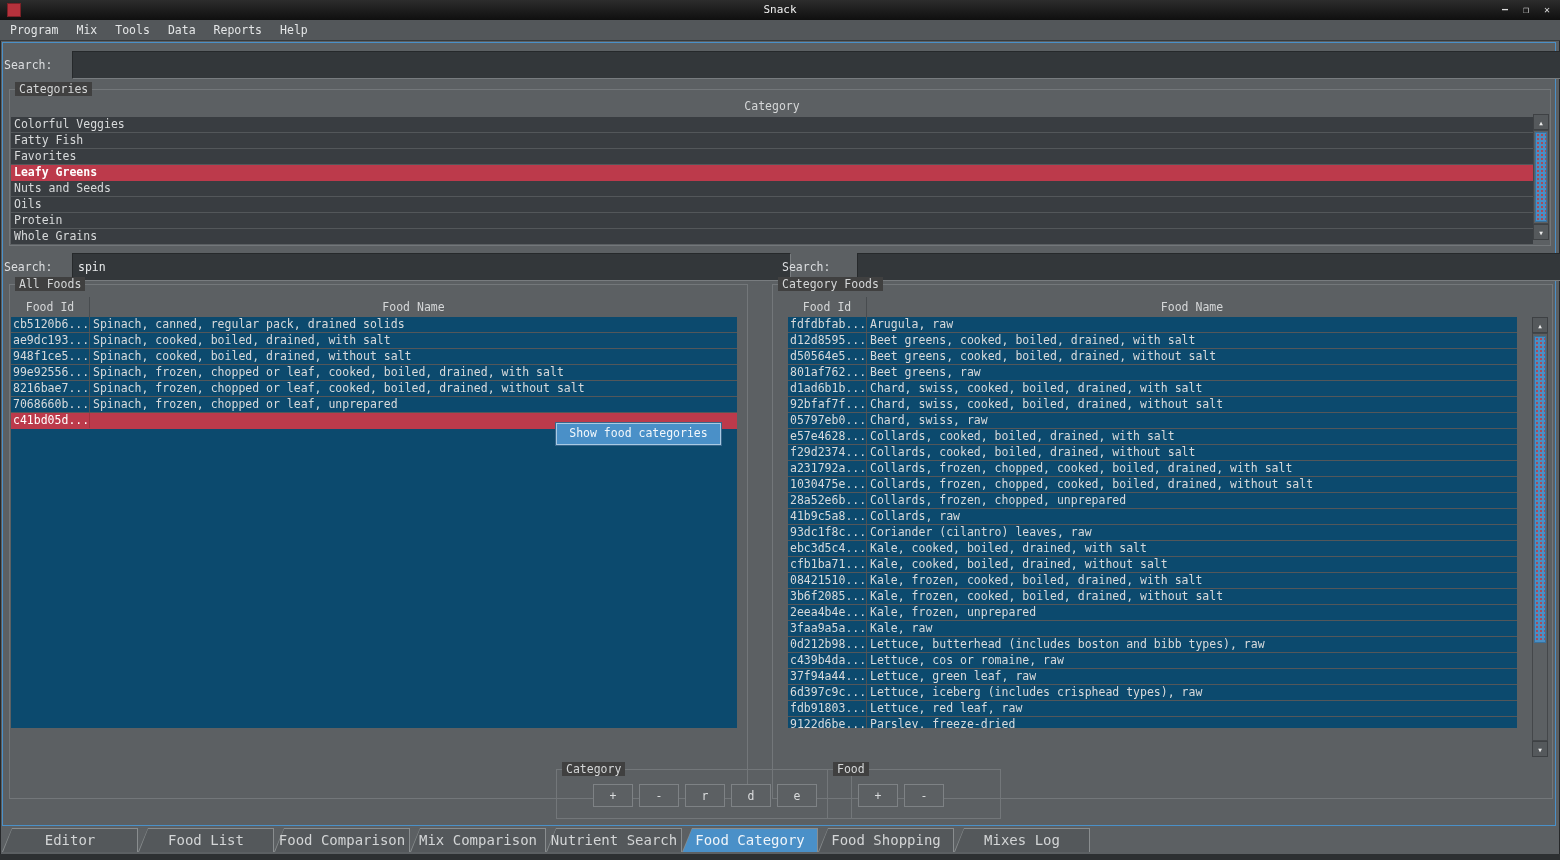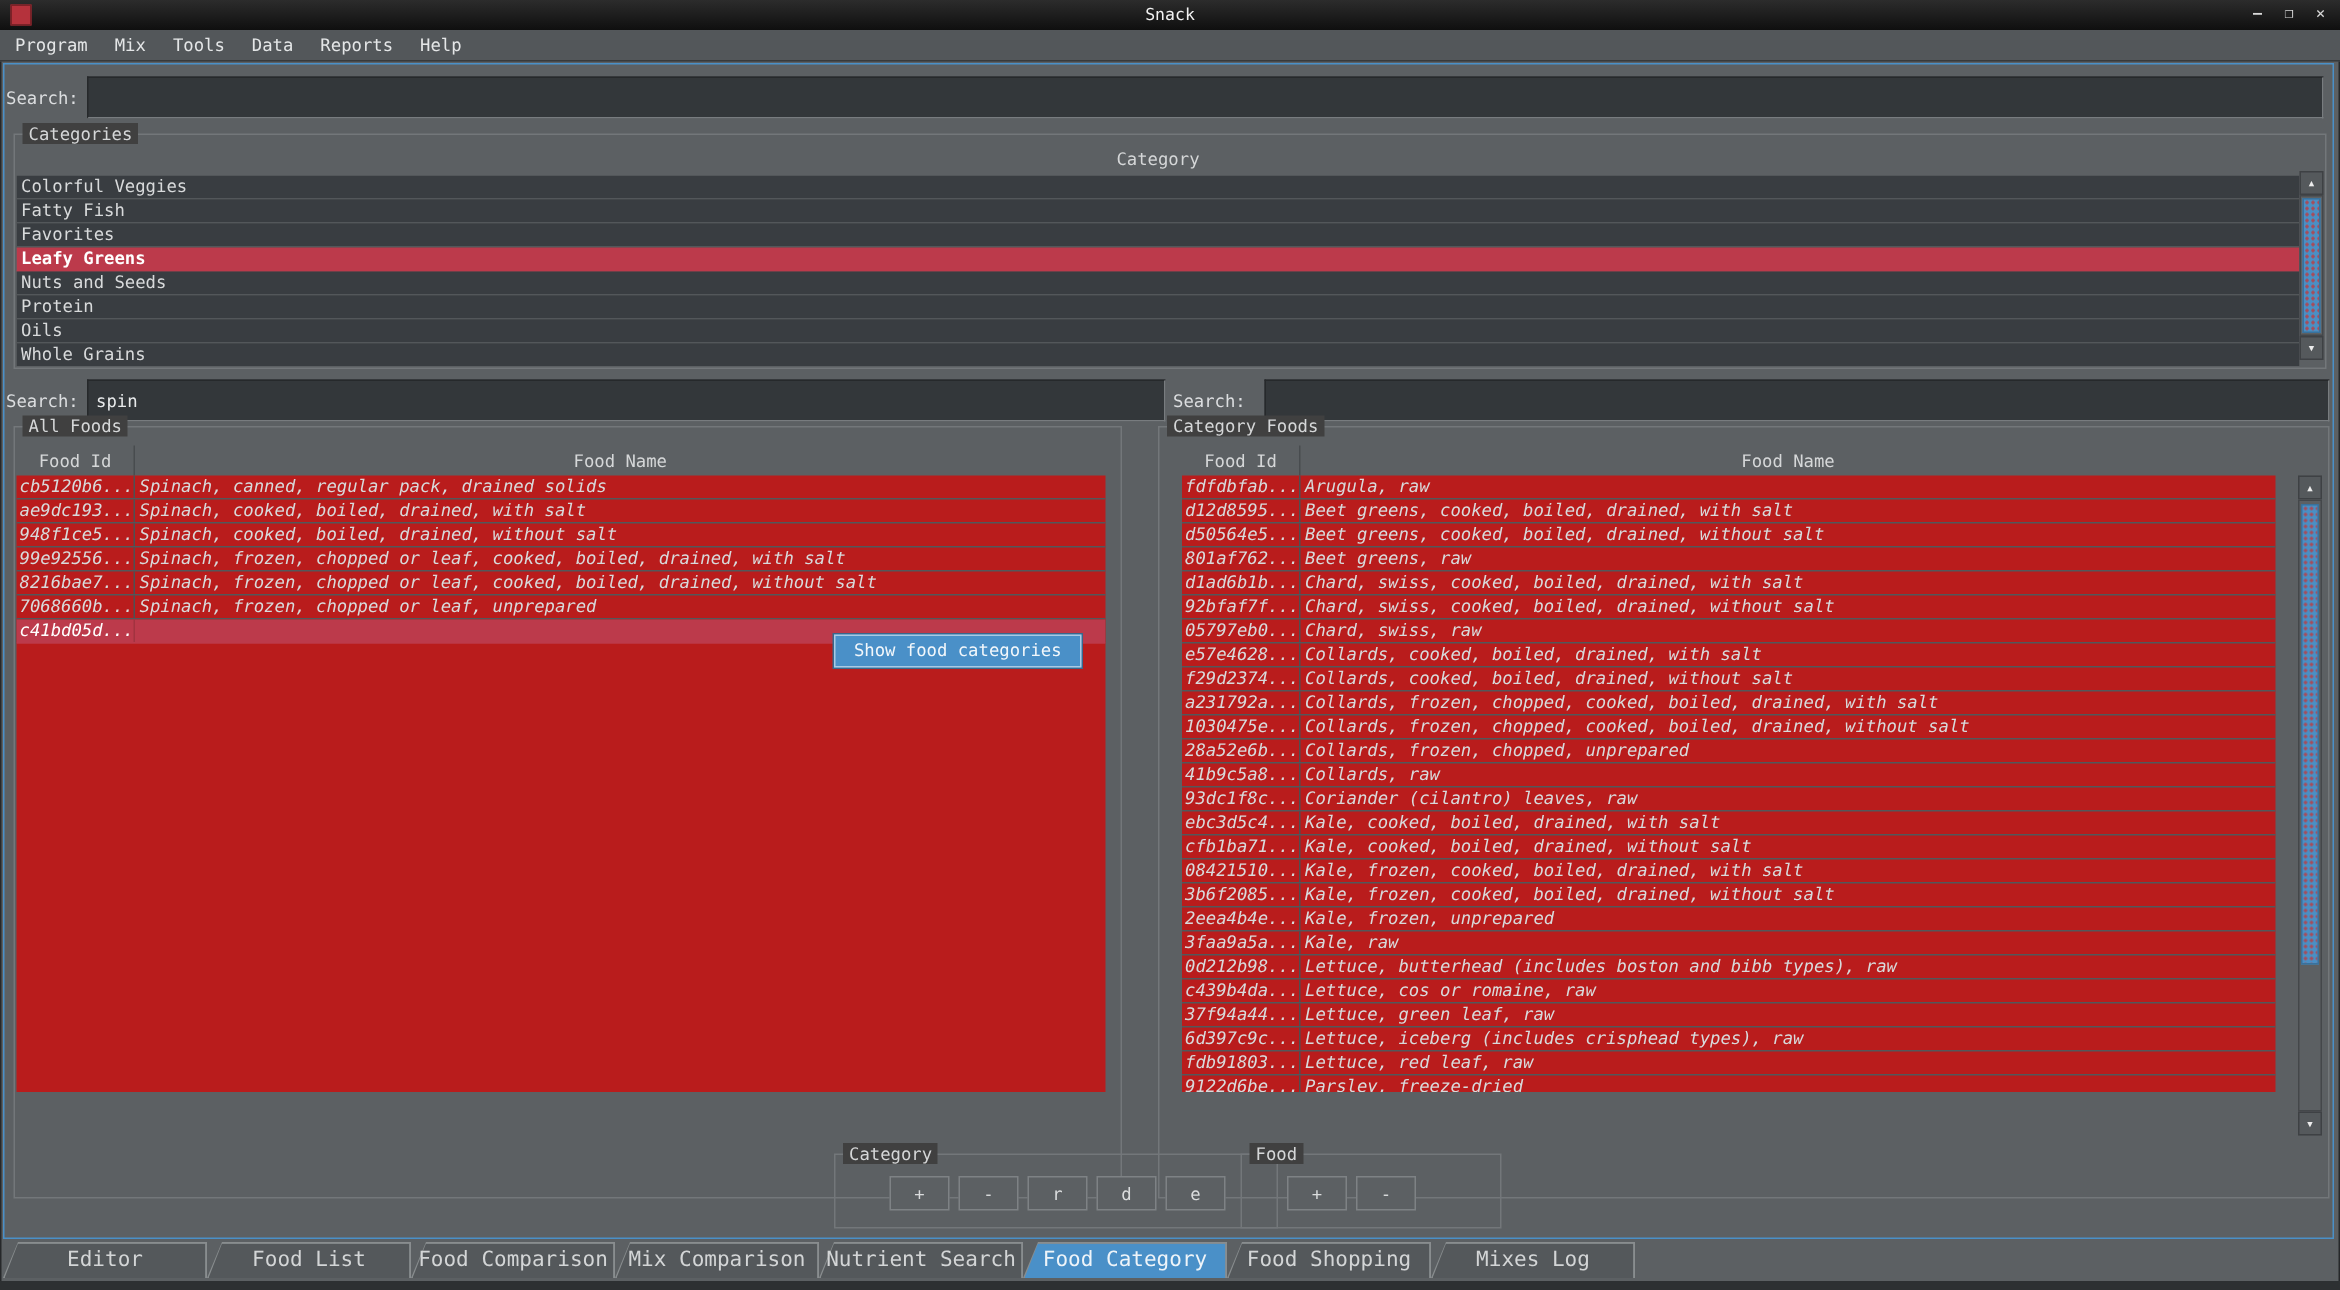--- a/index.html
+++ b/index.html
@@ -19,21 +19,21 @@
   .win-btn{width:12px;text-align:center;cursor:default;line-height:20px;}
 
   
   .menubar{position:absolute;top:20px;left:0;right:0;height:21px;background:#53575a;border-bottom:1px solid #36393b;display:flex;align-items:center;padding-left:1px;box-sizing:border-box;}
   .menu-item{padding:2px 9px;color:#e4e6e7;}
 
   
   .content{position:absolute;left:2px;top:42px;width:1554px;height:784px;border:1px solid #4a90c8;box-sizing:border-box;background:#5c6063;}
 
   .lbl{position:absolute;color:#dcdee0;white-space:pre;}
-  .input{position:absolute;background:#33373a;border:1px solid;border-color:#26292b #787c7f #787c7f #26292b;box-sizing:border-box;color:#e8eaeb;font:inherit;padding:0 5px;outline:none;}
+  .input{position:absolute;background:#33373a;border:1px solid;border-color:#26292b #787c7f #787c7f #26292b;box-sizing:border-box;color:#e8eaeb;font:inherit;padding:0 5px;outline:none;margin-left:14px;}
 
   
   .groupbox{position:absolute;border:1px solid #73777a;box-sizing:border-box;}
   .glabel{position:absolute;top:-8px;left:5px;background:#404040;padding:0 4px;color:#d5d7d8;white-space:pre;}
 
   
   #gb-categories{left:6px;top:46px;width:1542px;height:157px;}
   .cat-header{position:absolute;left:1px;right:17px;top:9px;height:18px;text-align:center;color:#d5d7d8;}
   .cat-rows{position:absolute;left:1px;right:17px;top:27px;bottom:1px;overflow:hidden;}
   .crow{height:16px;line-height:15px;background:#393d41;border-bottom:1px solid #53575a;padding-left:3px;box-sizing:border-box;color:#d8dadb;cursor:default;}
@@ -62,21 +62,21 @@
   #search-left{left:55px;top:210px;width:719px;height:28px;}
   #lbl-search-right{left:779px;top:217px;}
   #search-right{left:840px;top:210px;width:710px;height:28px;}
 
   
   #gb-allfoods{left:6px;top:241px;width:739px;height:515px;}
   #gb-catfoods{left:769px;top:241px;width:781px;height:515px;}
   .ft-header{position:absolute;top:12px;height:20px;display:flex;color:#d5d7d8;align-items:center;}
   .ft-header .hid{width:79px;text-align:center;line-height:20px;border-right:1px solid #484c4f;box-sizing:border-box;}
   .ft-header .hname{flex:1;text-align:center;line-height:20px;}
-  .ft-body{position:absolute;top:32px;height:411px;background:#b91c1c;overflow:hidden;font-style:italic;}
+  .ft-body{position:absolute;top:32px;height:411px;background:#0c4a6e;overflow:hidden;}
   #gb-allfoods .ft-header{left:1px;width:726px;}
   #gb-allfoods .ft-body{left:1px;width:726px;}
   #gb-catfoods .ft-header{left:15px;width:729px;}
   #gb-catfoods .ft-body{left:15px;width:729px;}
   .frow{height:16px;display:flex;border-bottom:1px solid #53575a;box-sizing:border-box;color:#d8dadb;cursor:default;}
   .frow .cid{width:79px;padding-left:2px;border-right:1px solid #4d5154;box-sizing:border-box;line-height:15px;white-space:pre;overflow:hidden;}
   .frow .cname{flex:1;padding-left:3px;line-height:15px;white-space:pre;overflow:hidden;}
   .frow.selected{background:#bc3a4b;border-bottom-color:#bc3a4b;color:#ffffff;flex-direction:column;}
   .frow.selected .cid{border-right-color:#a23340;}
 
@@ -134,22 +134,22 @@
     <div class="groupbox" id="gb-categories">
       <span class="glabel">Categories</span>
       <div class="cat-header">Category</div>
       <div class="cat-rows">
 
       <div class="crow">Colorful Veggies</div>
           <div class="crow">Fatty Fish</div>
           <div class="crow">Favorites</div>
           <div class="crow selected">Leafy Greens</div>
           <div class="crow">Nuts and Seeds</div>
+          <div class="crow">Oils</div>
           <div class="crow">Protein</div>
-          <div class="crow">Oils</div>
           <div class="crow">Whole Grains</div>
         </div>
       <div class="scrollbar" id="cat-scroll">
         <div class="sbtn up">▲</div>
         <div class="strack">
             <div class="sthumb"></div>
           </div>
         <div class="sbtn down">▼</div>
       </div>
     </div>

